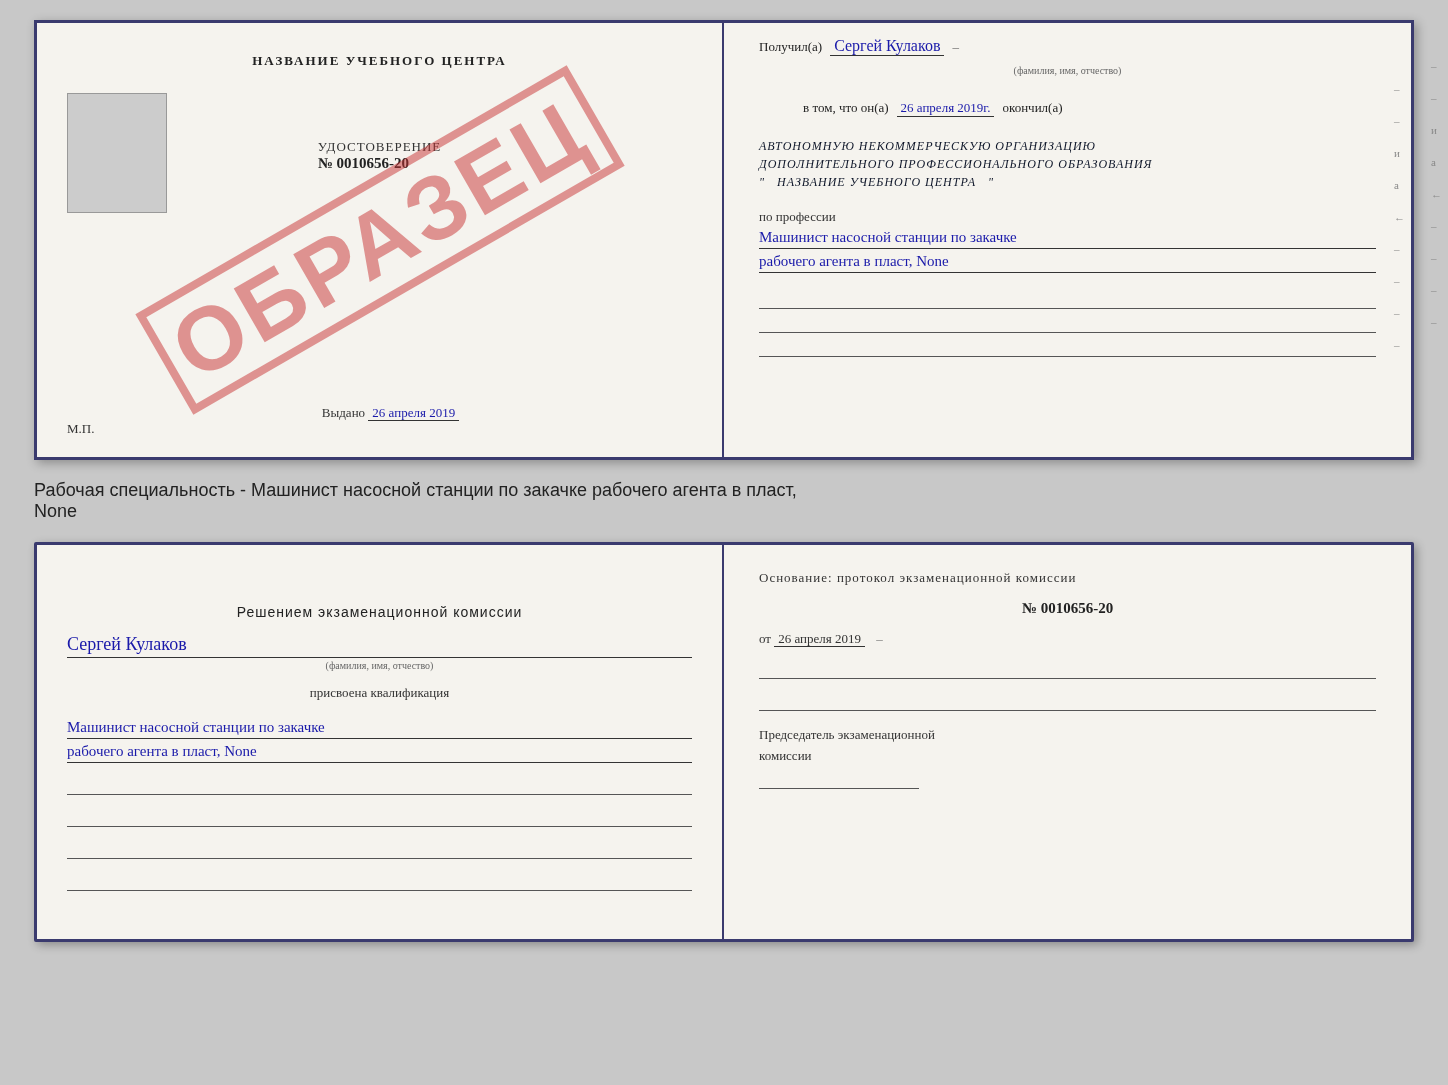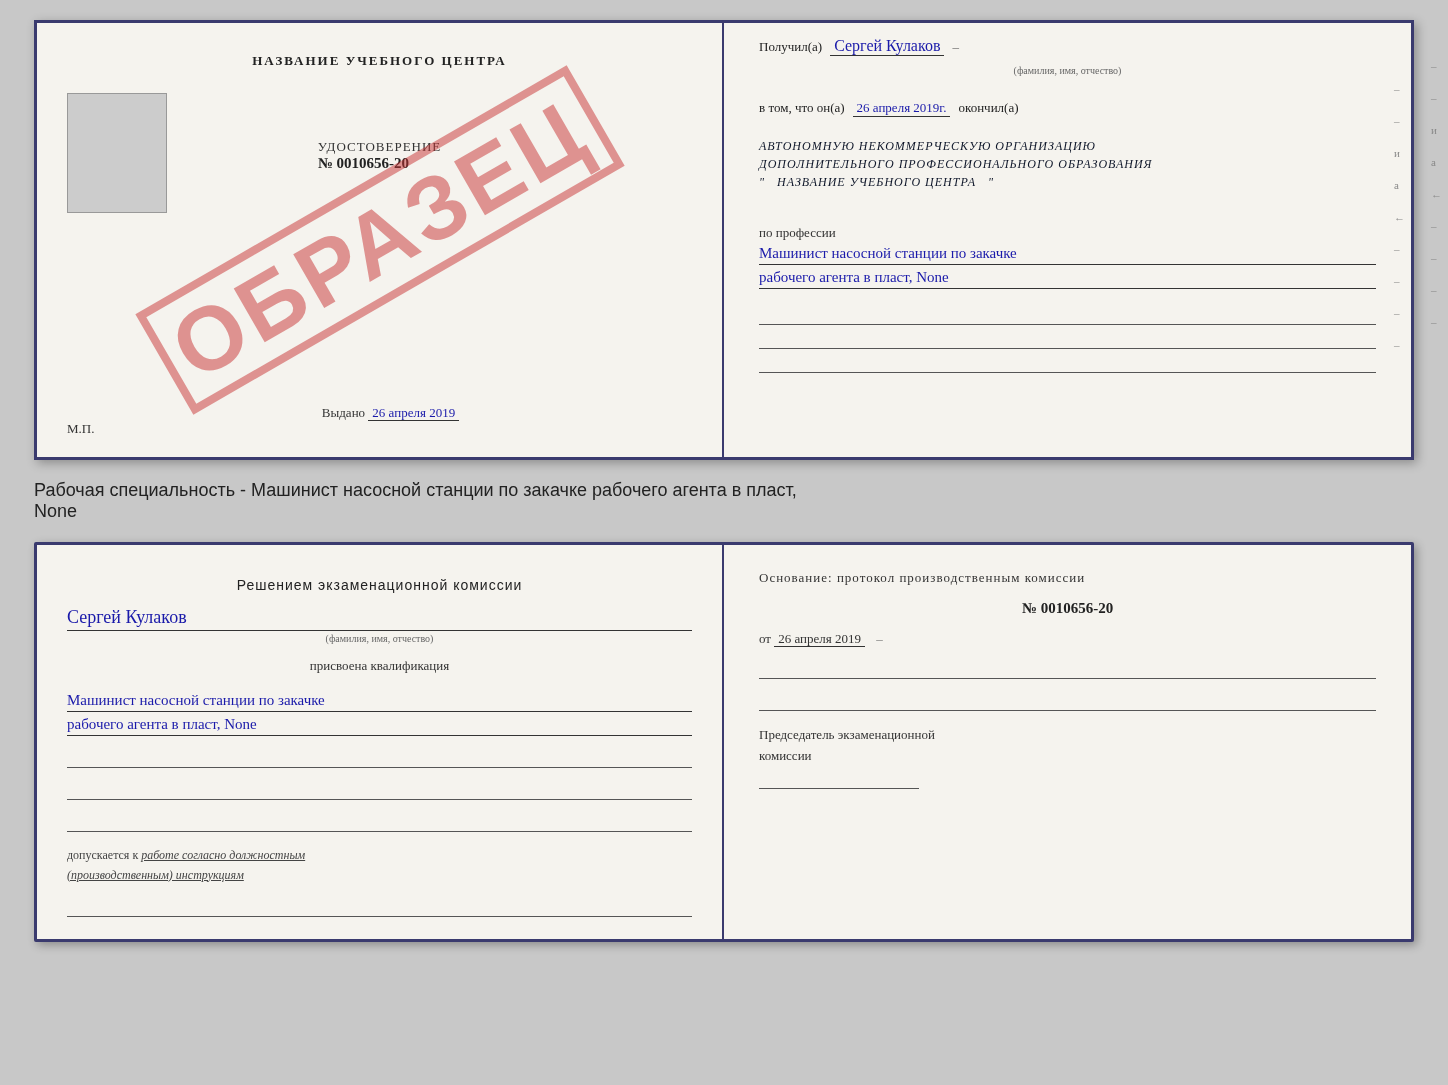--- a/index.html
+++ b/index.html
@@ -328,33 +328,33 @@
 
     <div class="right-row">
       <span class="label">Получил(а)</span>
       <span class="handwritten">Сергей Кулаков</span>
       <span style="color:#666;">–</span>
     </div>
     <div style="text-align:center; margin-top:-10px;">
       <span class="small-hint">(фамилия, имя, отчество)</span>
     </div>
 
-    <div class="right-row" style="margin-top:8px;">
+    <div class="right-row" style="margin-top:8px;margin-left:44px;">
       <span class="label">в том, что он(а)</span>
       <span class="handwritten" style="font-size:13px;">26 апреля 2019г.</span>
       <span class="label">окончил(а)</span>
     </div>
 
     <div class="block-title-center" style="margin-top:6px;">
       <div>АВТОНОМНУЮ НЕКОММЕРЧЕСКУЮ ОРГАНИЗАЦИЮ</div>
       <div>ДОПОЛНИТЕЛЬНОГО ПРОФЕССИОНАЛЬНОГО ОБРАЗОВАНИЯ</div>
       <div>"&nbsp;&nbsp;&nbsp;НАЗВАНИЕ УЧЕБНОГО ЦЕНТРА&nbsp;&nbsp;&nbsp;"</div>
     </div>
 
-    <div class="profession-block" style="margin-top:20px;">
+    <div class="profession-block" style="margin-top:4px;">
       <span>по профессии</span>
       <span class="profession-handwritten">Машинист насосной станции по закачке</span>
       <span class="profession-handwritten">рабочего агента в пласт, None</span>
     </div>
 
     <div style="display:flex; flex-direction:column; gap:6px; margin-top:4px;">
       <div class="blank-line"></div>
       <div class="blank-line"></div>
       <div class="blank-line"></div>
     </div>
@@ -392,29 +392,25 @@
 
     <div>
       <span class="qual-handwritten">Машинист насосной станции по закачке</span>
       <span class="qual-handwritten">рабочего агента в пласт, None</span>
     </div>
 
     <div class="blank-line"></div>
     <div class="blank-line"></div>
     <div class="blank-line"></div>
 
-    <div class="допускается-block">
-      <span>допускается к</span>
-      <span class="italic-underline"> работе согласно должностным<br>(производственным) инструкциям</span>
-    </div>
     <div class="blank-line"></div>
   </div>
 
   <div class="bottom-right">
-    <div class="osnov-title">Основание: протокол производственным комиссии</div>
+    <div class="osnov-title">Основание: протокол экзаменационной комиссии</div>
 
     <div class="protocol-number">№  0010656-20</div>
 
     <div class="date-line">
       <span>от</span>
       <span class="handwritten" style="font-size:13px; color:#333;">26 апреля 2019</span>
       <span style="margin-left:8px; color:#777;">–</span>
     </div>
 
     <div class="blank-line"></div>

